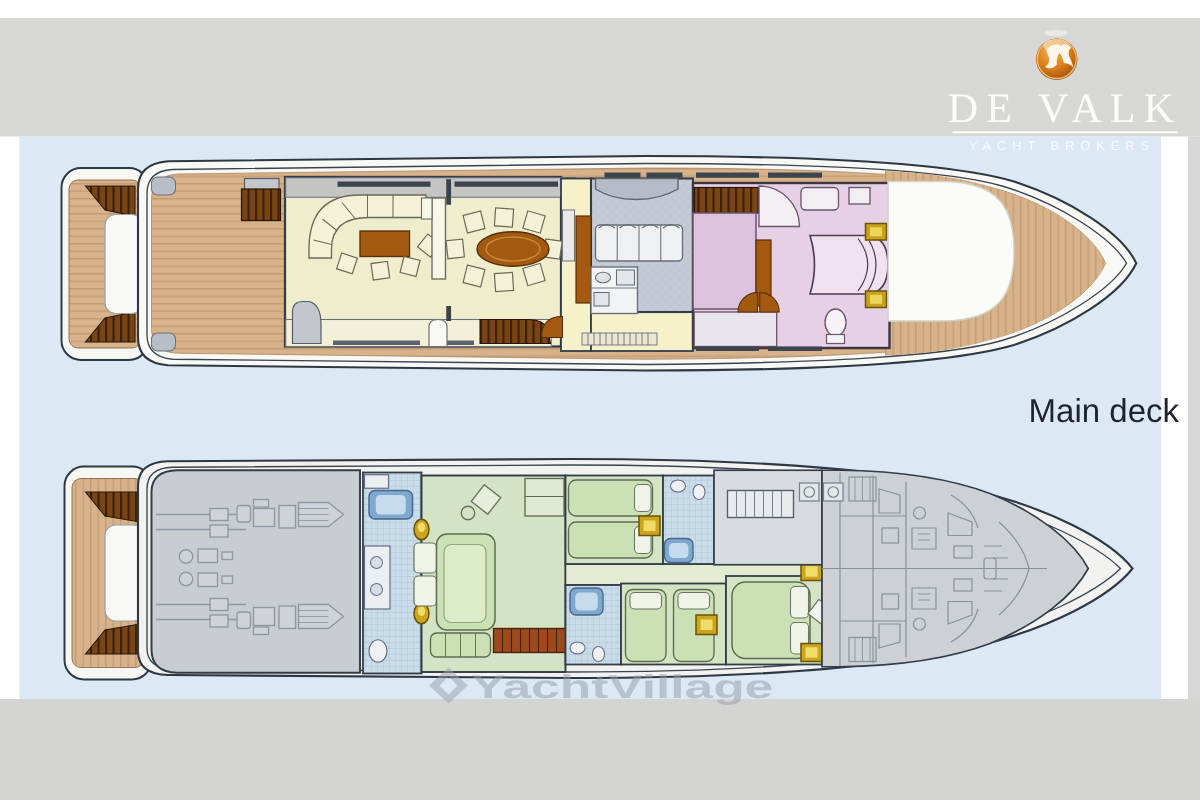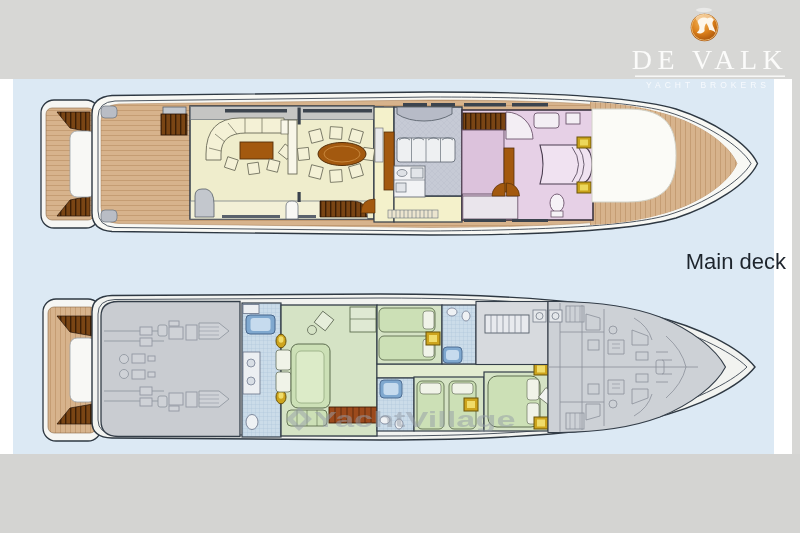--- a/index.html
+++ b/index.html
@@ -1,18 +1,18 @@
 <!DOCTYPE html>
 <html><head>
 <meta charset="utf-8">
 <style>
   html,body{margin:0;padding:0;}
   body{width:800px;height:533px;position:relative;overflow:hidden;
        font-family:"Liberation Sans",sans-serif;background:#ffffff;}
-  .abs{position:absolute;}
+  .abs{position:absolute;margin-top:12px;}
 </style>
 </head>
 <body>
 
 <div class="abs" style="left:0;top:0;width:800px;height:79px;background:#d7d7d5;"></div>
 
 <div class="abs" style="left:0;top:454px;width:800px;height:79px;background:#d4d4d2;"></div>
 
 <div class="abs" style="left:792px;top:79px;width:8px;height:375px;background:#d7d7d5;"></div>
 
@@ -370,18 +370,18 @@
     <rect x="533" y="310" width="13" height="12" fill="#e4e7ea" stroke="#767e8a" stroke-width="0.8"></rect>
     <circle cx="539.5" cy="316" r="3.5" fill="none" stroke="#767e8a" stroke-width="0.8"></circle>
     <rect x="549" y="310" width="13" height="12" fill="#e4e7ea" stroke="#767e8a" stroke-width="0.8"></rect>
     <circle cx="555.5" cy="316" r="3.5" fill="none" stroke="#767e8a" stroke-width="0.8"></circle>
   </g>
 </svg>
 </div>
 
 <div class="abs" style="left:0;top:249px;width:786px;text-align:right;font-size:22px;color:#1d242c;">Main deck</div>
 
-<div class="abs" style="left:286px;top:406px;width:245px;height:28px;opacity:0.5;">
+<div class="abs" style="left:286px;top:432px;width:245px;height:28px;opacity:0.5;">
   <svg width="245" height="28" viewBox="0 0 245 28">
     <path d="M13,1 L26,13 L13,25 L0,13 Z M13,7 L7,13 L13,19 L19,13 Z" fill="#9aa1ab"></path>
     <text x="0" y="0" font-size="22" font-weight="bold" fill="#959da8" transform="translate(28,21) scale(1.56,1)">YachtVillage</text>
   </svg>
 </div>
 
 </body></html>

